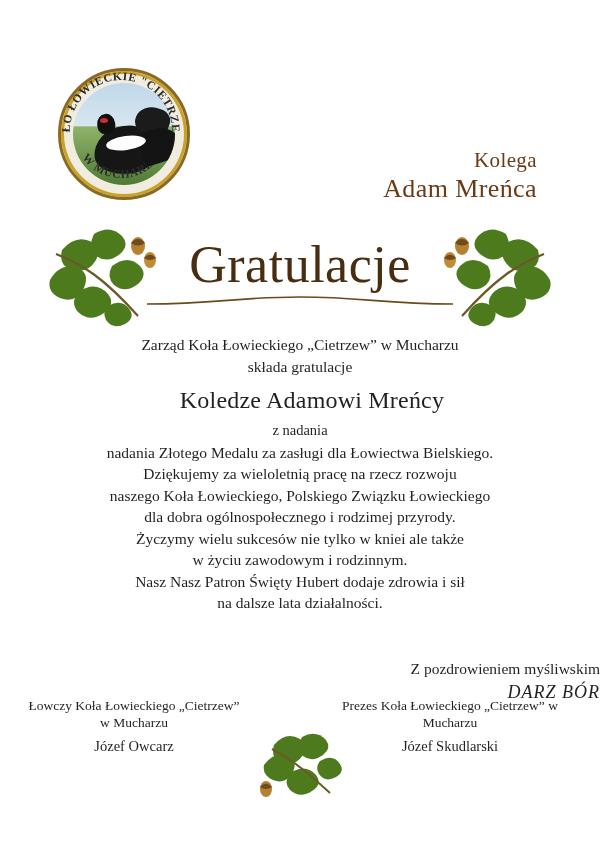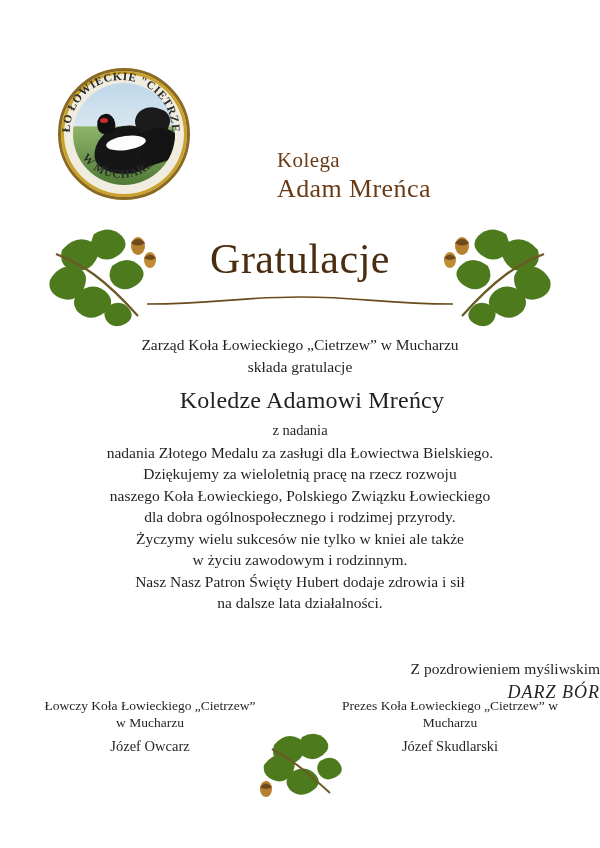--- a/index.html
+++ b/index.html
@@ -136,21 +136,21 @@
     font-size: 15.5px;
     color: #231f20;
     letter-spacing: 0.2px;
   }
 
   
   .addressee {
     position: absolute;
     right: 63px;
     top: 148px;
-    text-align: left;
+    text-align: right;
     width: 260px;
   }
   .addressee .kolega {
     font-size: 21px;
     color: #6b3a14;
     letter-spacing: 0.4px;
     line-height: 1.15;
   }
   .addressee .name {
     font-size: 26px;
@@ -160,21 +160,21 @@
     margin-top: 1px;
   }
 
   
   .headline {
     position: absolute;
     left: 0;
     right: 0;
     top: 235px;
     text-align: center;
-    font-size: 42px;
+    font-size: 52px;
     color: #4a2d10;
     letter-spacing: 0.5px;
   }
   .rule {
     position: absolute;
     left: 147px;
     width: 306px;
     top: 296px;
     height: 10px;
   }
@@ -221,21 +221,21 @@
 
   
   .sig {
     position: absolute;
     top: 697px;
     text-align: center;
     font-size: 13.5px;
     line-height: 17px;
     width: 220px;
   }
-  .sig.left { left: 40px; text-align: center; }
+  .sig.left { left: 24px; text-align: center; }
   .sig.right { right: 40px; }
   .sig .person {
     display: block;
     margin-top: 7px;
     font-size: 14.5px;
   }
 
   
   .oak { position: absolute; }
 </style>

